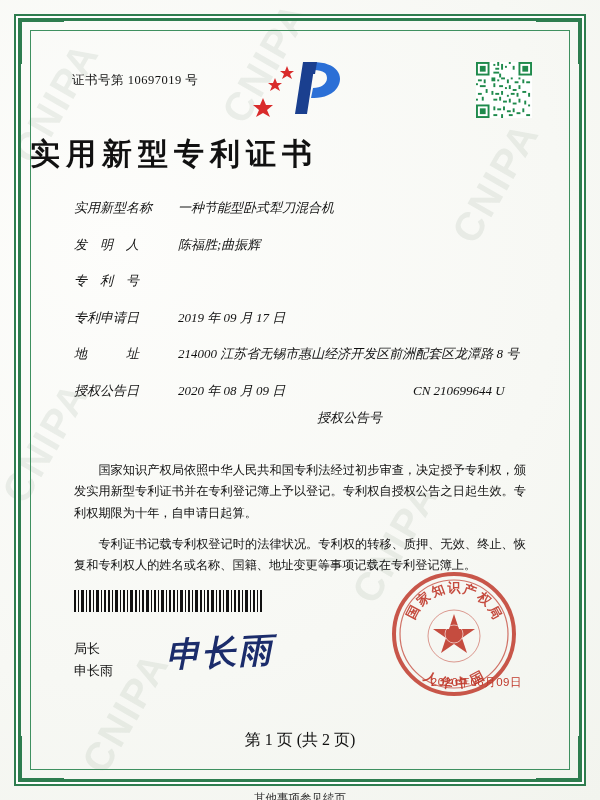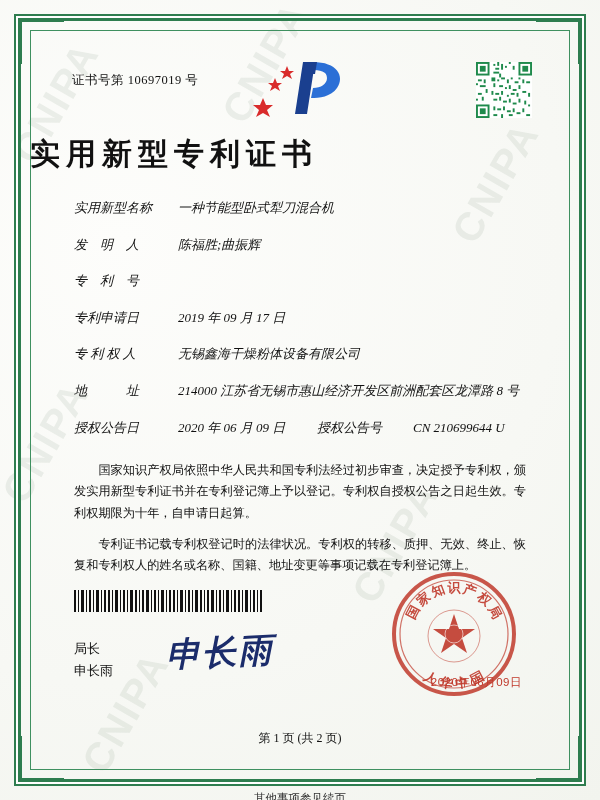--- a/index.html
+++ b/index.html
@@ -77,21 +77,21 @@
     position:absolute;left:44px;right:44px;top:168px;
     font-size:13px;color:#111;font-style:italic;
   }
   .row{display:flex;align-items:flex-start;margin-bottom:17px;line-height:1.5;}
   .lbl{
     width:104px;flex:0 0 104px;
     letter-spacing:0px;
     white-space:nowrap;
   }
   .val{flex:1;}
-  .row.two .lbl2{width:96px;flex:0 0 96px;margin-left:26px;}
+  .row.two .lbl2{width:96px;flex:0 0 96px;margin-left:26px;margin-top:27px;}
   .addr-val{line-height:1.55;}
 
   .para{
     position:absolute;left:44px;right:44px;
     font-size:12.2px;color:#111;
     line-height:1.75;
     text-align:justify;
     text-indent:2em;
     margin-top:12px;
   }
@@ -120,21 +120,21 @@
     width:128px;height:128px;
   }
   .seal-date{
     position:absolute;right:48px;top:645px;
     font-size:11.5px;color:#c0392b;
     font-family:"Liberation Sans", sans-serif;
     letter-spacing:0.5px;
   }
   .pageno{
     position:absolute;left:0;right:0;top:700px;
-    text-align:center;font-size:12px;color:#111;
+    text-align:center;font-size:16px;color:#111;
   }
   .footnote{
     position:absolute;left:0;right:0;bottom:-6px;
     text-align:center;font-size:11.5px;color:#333;
   }
 </style>
 </head>
 <body>
 
 <div class="page">
@@ -254,30 +254,26 @@
         <div class="val">陈福胜;曲振辉</div>
       </div>
       <div class="row">
         <div class="lbl">专　利　号</div>
       </div>
       <div class="row">
         <div class="lbl">专利申请日</div>
         <div class="val">2019 年 09 月 17 日</div>
       </div>
       <div class="row">
-        <div class="lbl">专 利 权 人</div>
-        <div class="val">无锡鑫海干燥粉体设备有限公司</div>
-      </div>
-      <div class="row">
         <div class="lbl">地　　　址</div>
         <div class="val addr-val">214000 江苏省无锡市惠山经济开发区前洲配套区龙潭路 8 号</div>
       </div>
       <div class="row two">
         <div class="lbl">授权公告日</div>
-        <div class="val">2020 年 06 月 09 日</div>
+        <div class="val">2020 年 08 月 09 日</div>
         <div class="lbl2">授权公告号</div>
         <div class="val">CN 210699644 U</div>
       </div>
     </div>
 
     <div class="para para1">国家知识产权局依照中华人民共和国专利法经过初步审查，决定授予专利权，颁发实用新型专利证书并在专利登记簿上予以登记。专利权自授权公告之日起生效。专利权期限为十年，自申请日起算。</div>
     <div class="para para2">专利证书记载专利权登记时的法律状况。专利权的转移、质押、无效、终止、恢复和专利权人的姓名或名称、国籍、地址变更等事项记载在专利登记簿上。</div>
 
     <svg class="barcode" viewBox="0 0 188 22" preserveAspectRatio="none">
       <g fill="#111">

